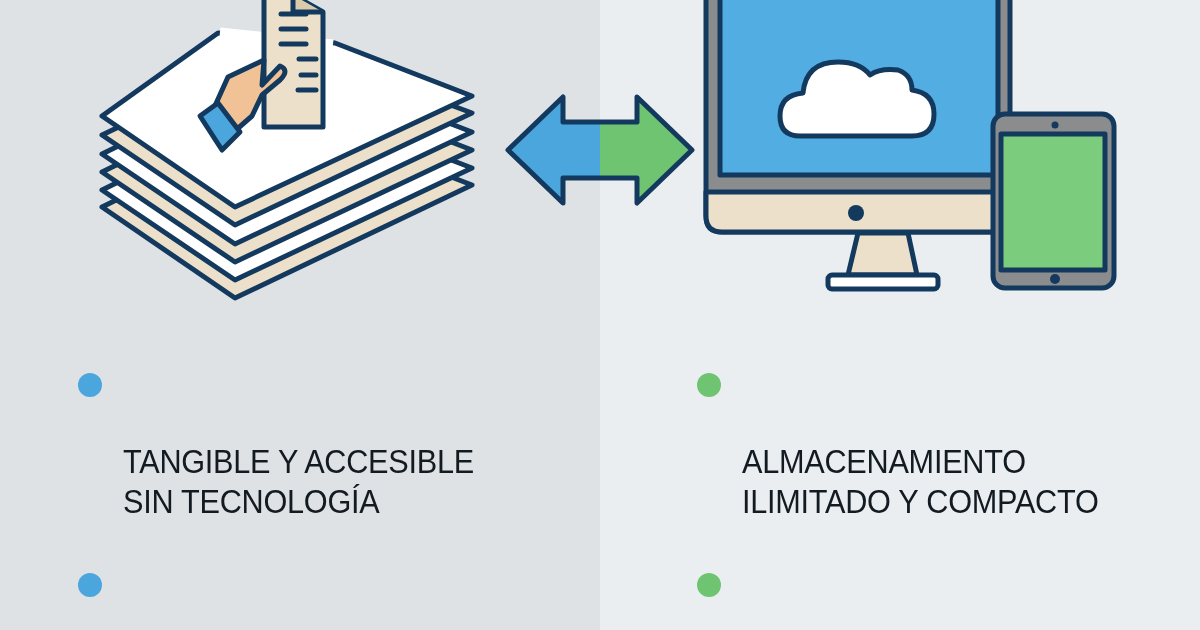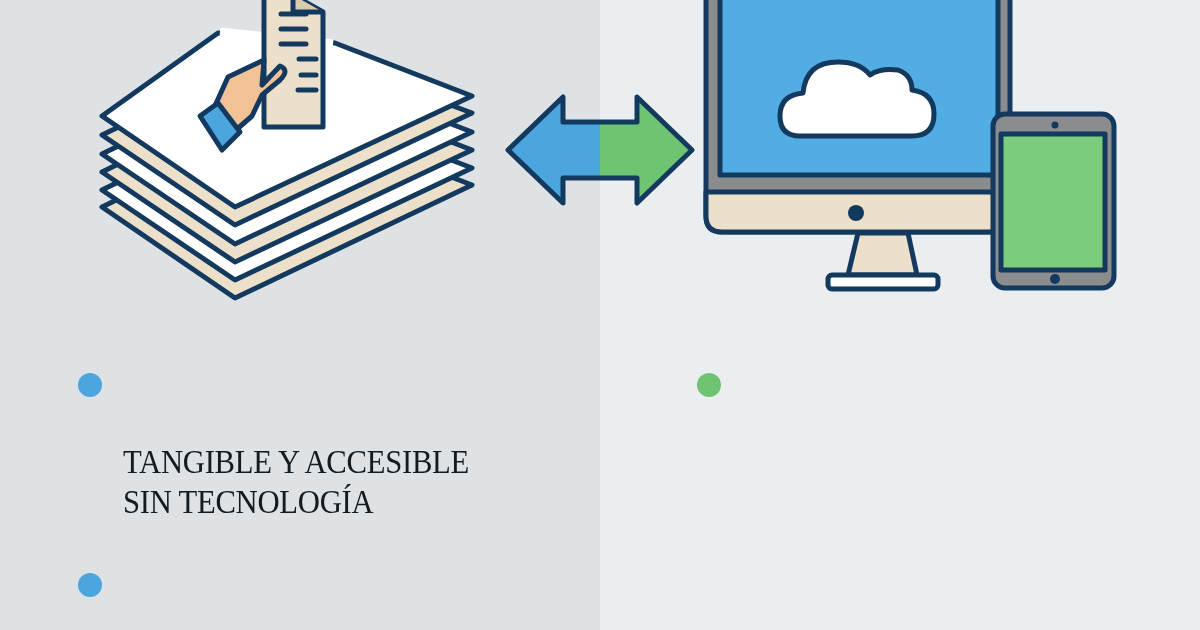--- a/index.html
+++ b/index.html
@@ -7,21 +7,21 @@
     body { position: relative; font-family: "Liberation Sans", "DejaVu Sans", sans-serif; background: #e1e4e6; }
     .panel { position: absolute; top: 0; height: 630px; }
     .panel-left { left: 0; width: 600px; background: #dfe2e4; }
     .panel-right { left: 600px; width: 600px; background: #ebeef0; }
     svg.abs { position: absolute; left: 0; top: 0; overflow: visible; }
     .list { position: absolute; list-style: none; }
     .list-left { left: 78px; top: 362px; width: 500px; }
     .list-right { left: 697px; top: 362px; width: 500px; }
     .item { position: relative; padding-left: 45px; font-size: 33px; line-height: 40px; font-weight: 500; color: #121a22; letter-spacing: -0.3px; white-space: pre-line; text-transform: uppercase; font-stretch: condensed; }
     .item .dot { position: absolute; left: 0; top: 11px; width: 24px; height: 24px; border-radius: 50%; }
-    .list-left .item:nth-child(1) { margin-bottom: 40px; font-family: Liberation Serif, serif; }
+    .list-left .item:nth-child(1) { margin-bottom: 40px; }
     .list-left .item:nth-child(2) { margin-bottom: 42px; }
     .list-right .item:nth-child(1) { margin-bottom: 40px; }
     .list-right .item:nth-child(2) { margin-bottom: 40px; }
     .txt { display: inline-block; transform: scaleX(0.93); transform-origin: left center; }
   </style>
 </head>
 <body>
 
 <div class="panel panel-left"></div>
 <div class="panel panel-right"></div>
@@ -96,16 +96,21 @@
   <li class="item">
     <span class="dot" style="background:#4aa6dd"></span>
     
   </li>
 
 </ul>
 
 <ul class="list list-right">
   <li class="item">
     <span class="dot" style="background:#6fc472"></span>
+    <span class="txt">ALMACENAMIENTO
+ILIMITADO Y COMPACTO</span>
+  </li>
+  <li class="item">
+    <span class="dot" style="background:#6fc472"></span>
     
   </li>
 
 </ul>
 
 </body></html>

